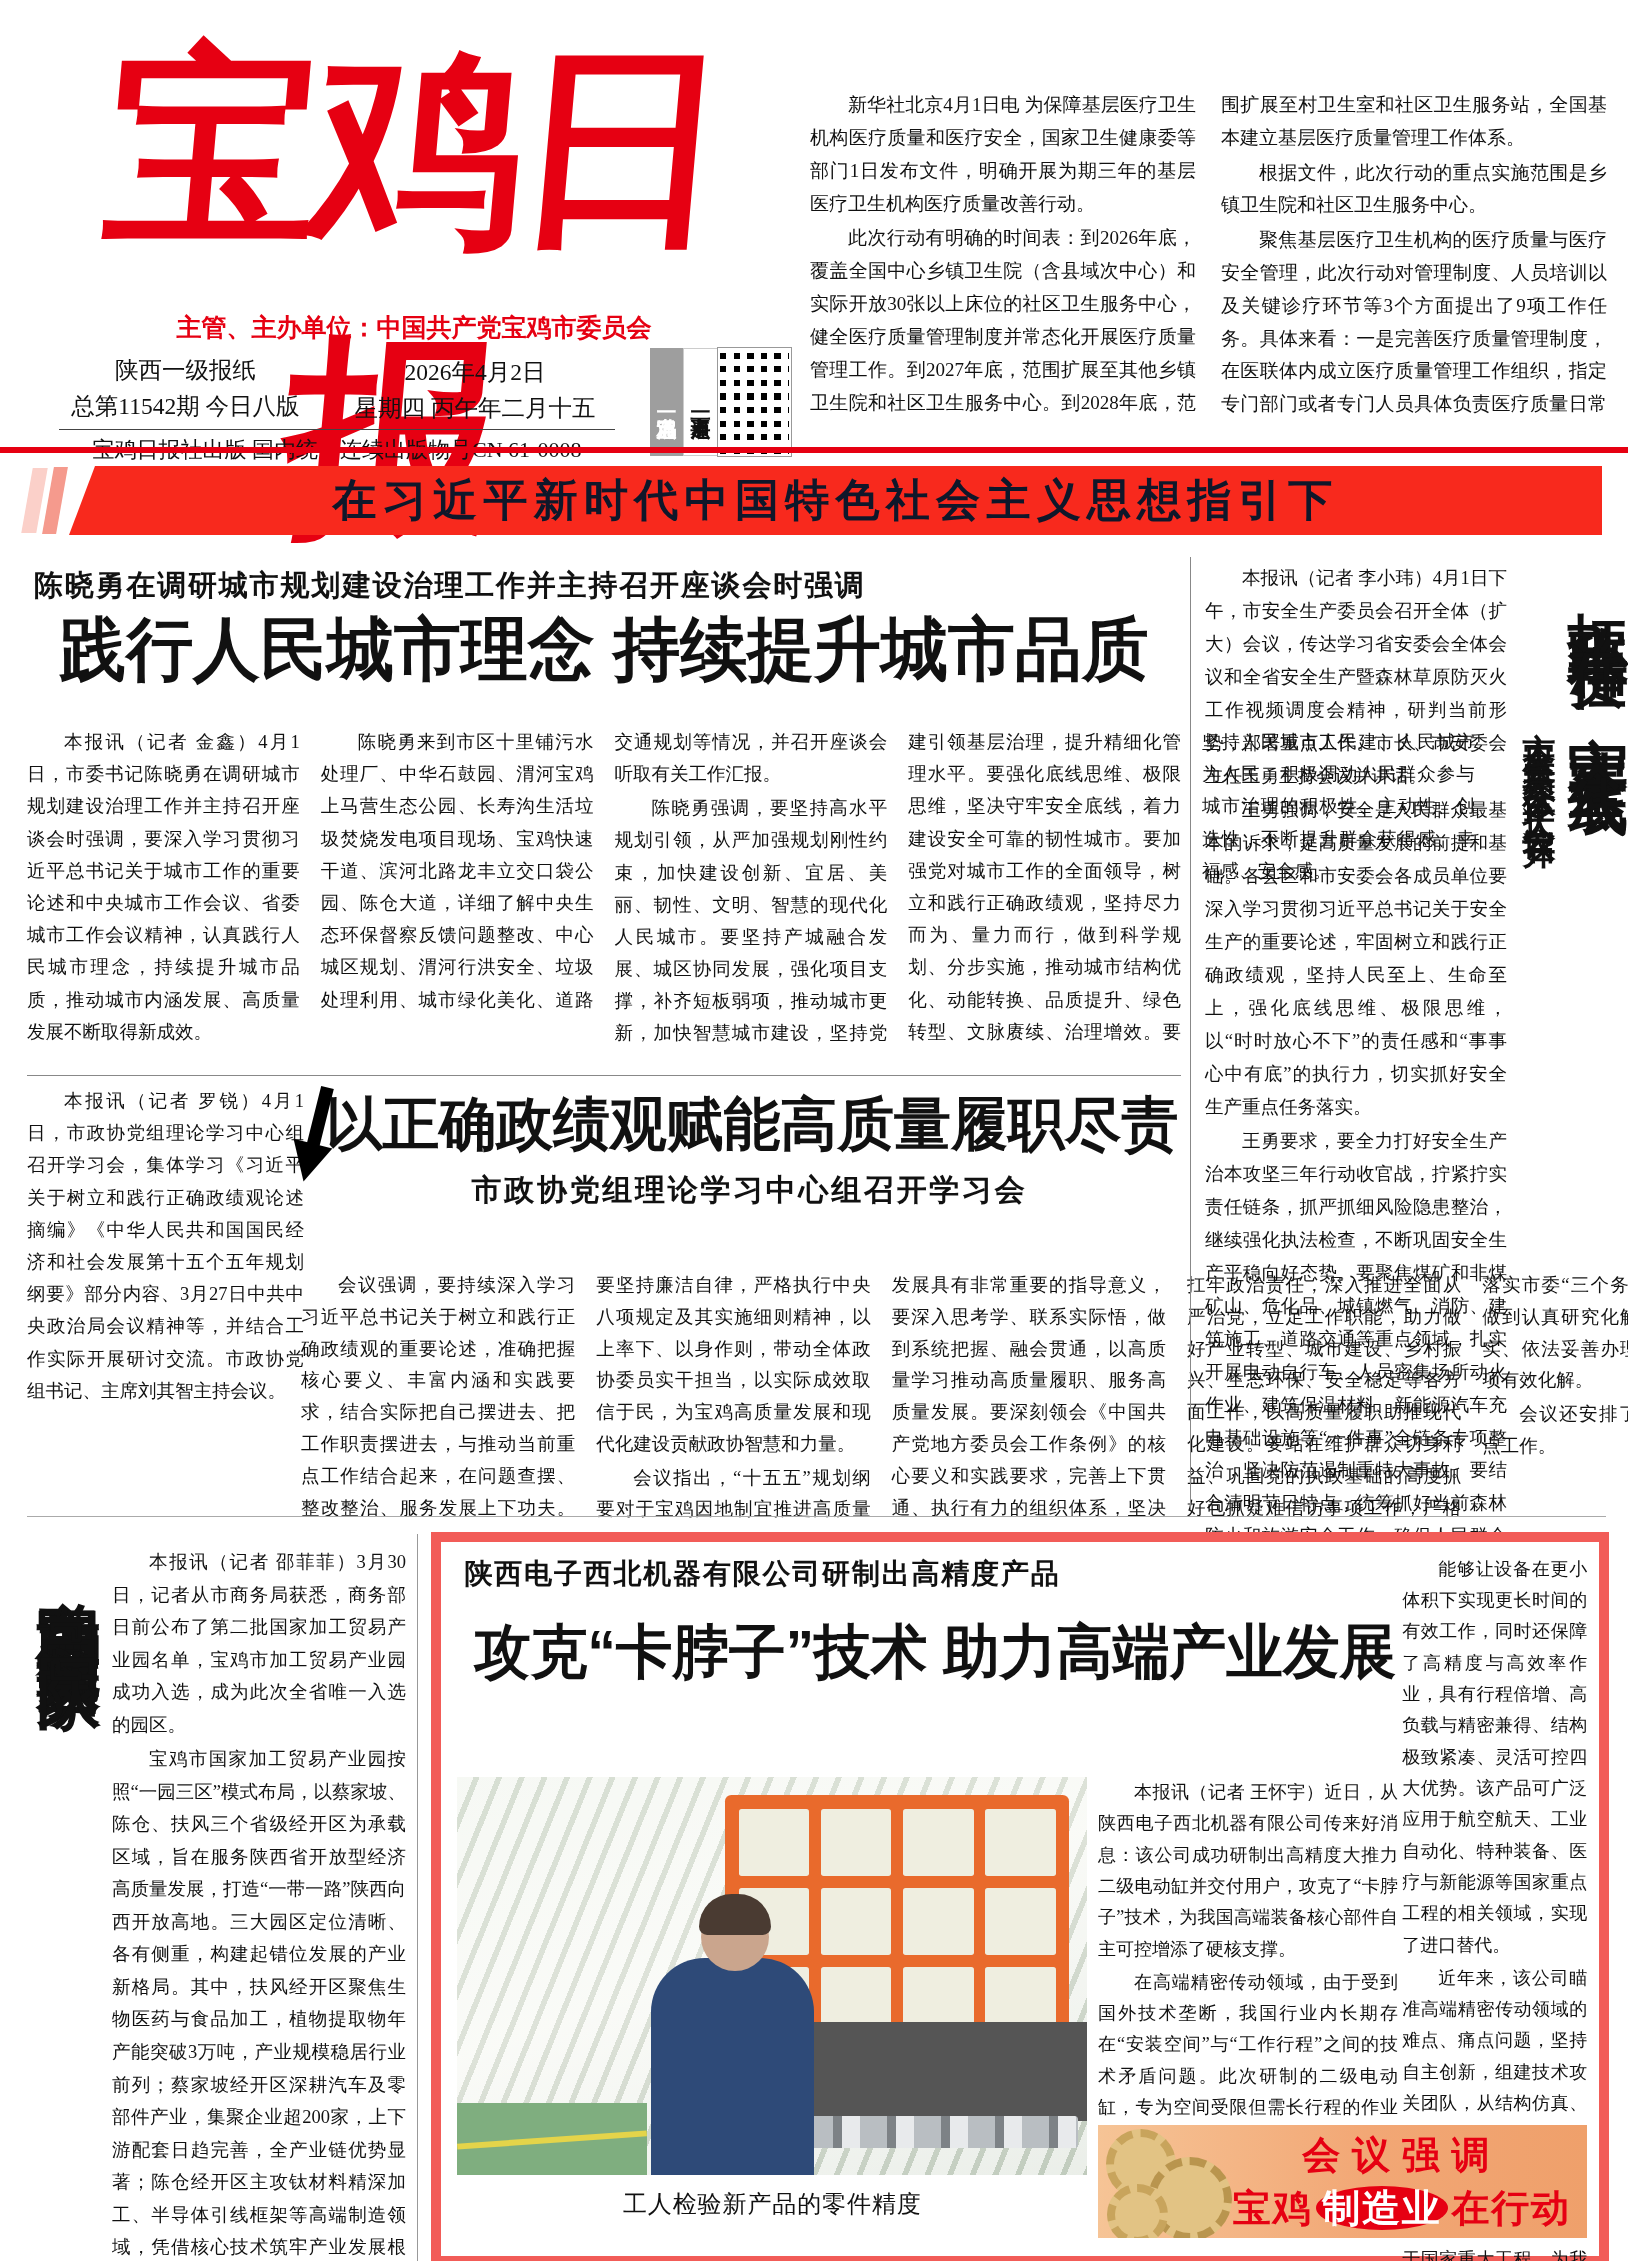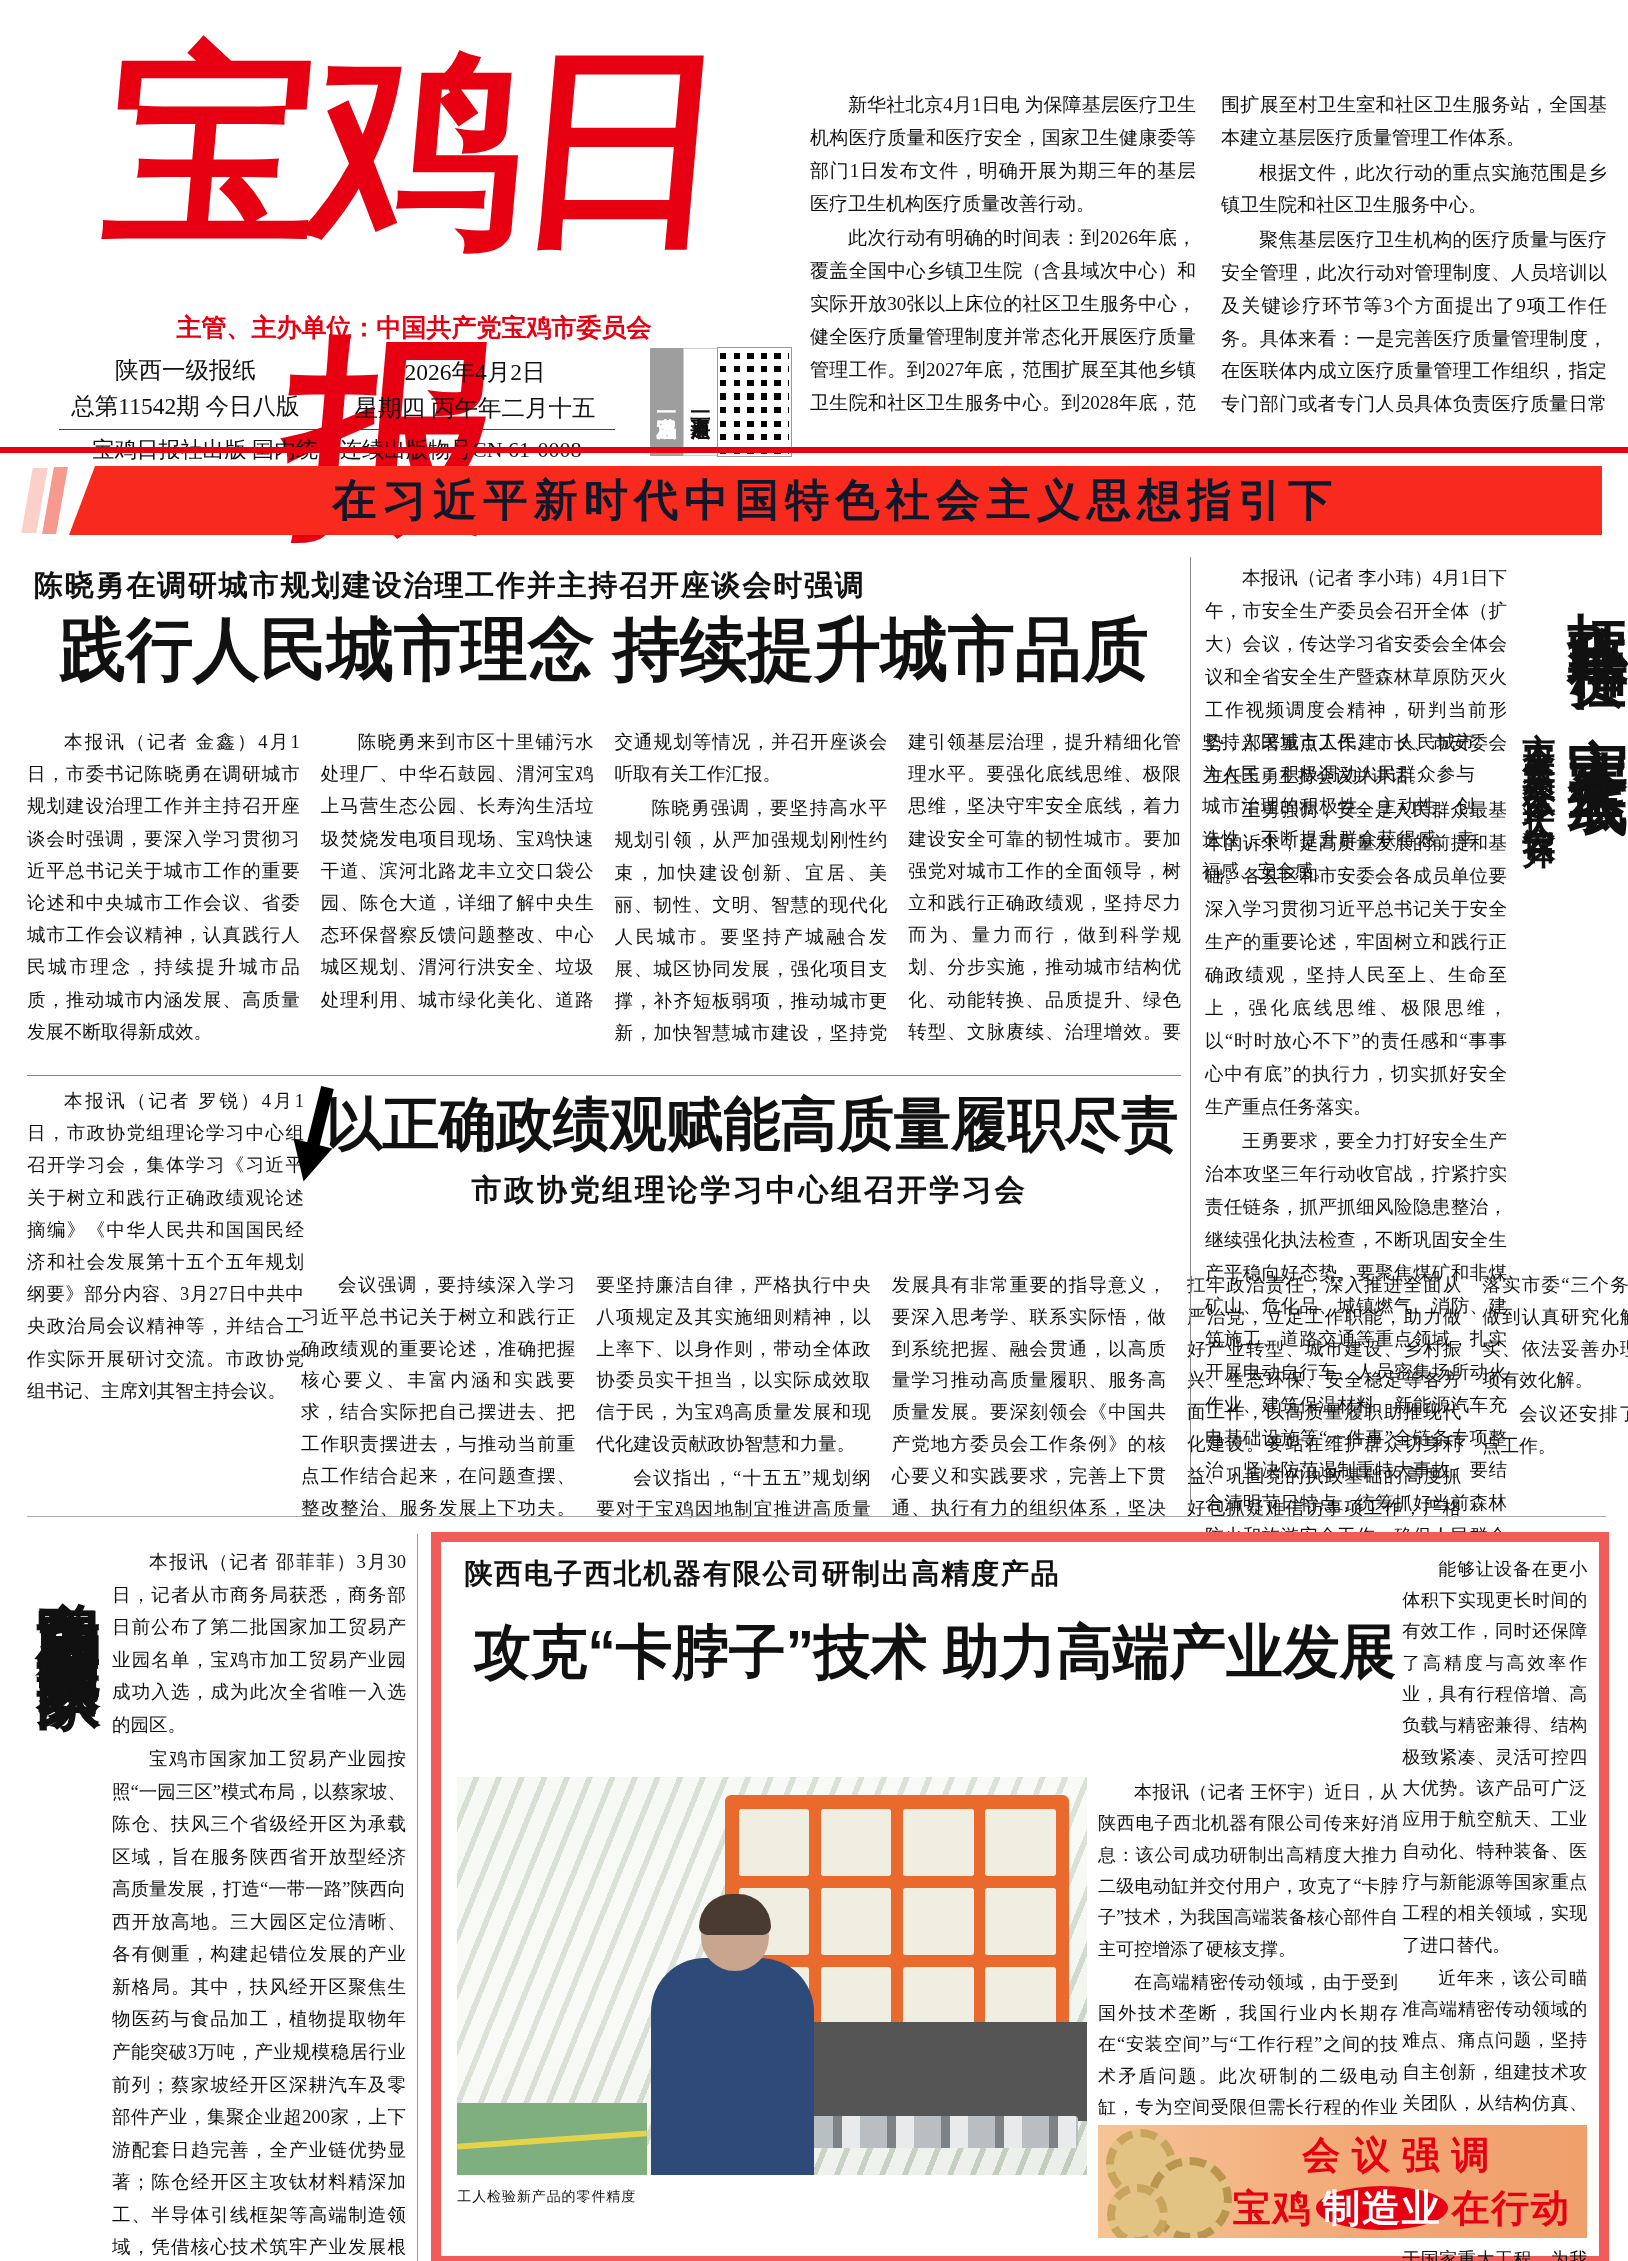--- a/index.html
+++ b/index.html
@@ -89,21 +89,21 @@
          border-radius:3.6px 0 0 3.6px;}
   .photo .rollers{position:absolute;right:9px;bottom:27px;width:380px;height:32px;background:
          repeating-linear-gradient(90deg,#b9bec2 0 27px,#7d8286 27px 36px,#e8eaec 36px 54px);border-radius:3.6px;}
   .photo .floor{position:absolute;left:0;bottom:0;width:190px;height:72px;background:#7fae7f;}
   .photo .floorline{position:absolute;left:0;bottom:32px;width:190px;height:6.3px;background:#e4d44a;transform:rotate(-4deg);}
   .photo .worker-body{position:absolute;left:194px;bottom:0;width:163px;height:217px;background:#2e4a78;
          border-radius:54px 54px 0 0;}
   .photo .worker-head{position:absolute;left:244px;bottom:204px;width:68px;height:68px;background:#caa58d;border-radius:50%;}
   .photo .worker-hair{position:absolute;left:242px;bottom:240px;width:72px;height:41px;background:#4a3b32;
          border-radius:36px 36px 9px 9px;}
-  .pb-cap{position:absolute;left:16.3px;top:646px;width:630px;font-size:14px;letter-spacing:0.9px;}
+  .pb-cap{position:absolute;left:16.3px;top:646px;width:630px;font-size:24px;text-align:center;letter-spacing:0.9px;}
   .obanner{position:absolute;left:657px;right:11.8px;top:583px;height:113px;
          background:linear-gradient(90deg,#f6c496 0%,#f2a775 55%,#efa06b 100%);overflow:hidden;}
   .obanner .gear{position:absolute;border:8.1px dashed #c8a45c;background:#e2c384;border-radius:50%;}
   .obanner .g1{left:8.1px;top:3.6px;width:54px;height:54px;}
   .obanner .g2{left:50px;top:32px;width:68px;height:68px;border-color:#b9954e;}
   .obanner .g3{left:9px;top:59px;width:45px;height:45px;}
   .obanner .txt{position:absolute;right:16.3px;top:4.5px;text-align:center;color:#e60012;
          font-family:"Liberation Sans",sans-serif;font-weight:900;}
   .obanner .l1{font-size:38px;letter-spacing:11.8px;}
   .obanner .l2{font-size:38px;letter-spacing:1.8px;margin-top:2.7px;}

